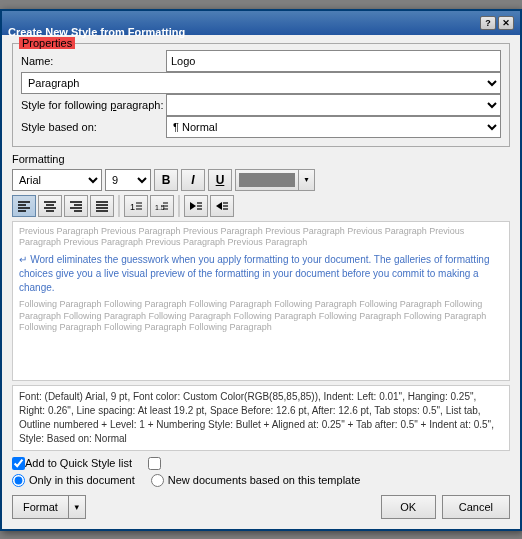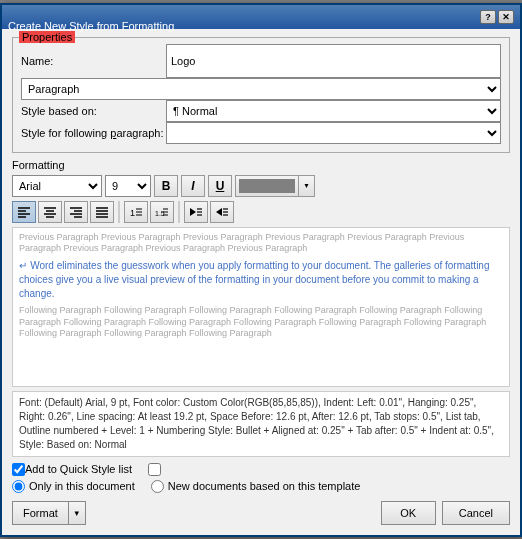--- a/index.html
+++ b/index.html
@@ -17,21 +17,21 @@
       color: white;
       padding: 4px 6px;
       display: flex;
       align-items: center;
       justify-content: space-between;
       height: 24px;
     }
     
     .title-bar-text {
       font-size: 11px;
-      font-weight: normal;
+      font-weight: bold;
       color: white;
       margin-top: 19px;
     }
     
     .title-bar-buttons {
       display: flex;
       gap: 2px;
     }
     
     .title-btn {
@@ -76,21 +76,21 @@
     
     .form-label {
       width: 145px;
       font-size: 11px;
       text-align: left;
       flex-shrink: 0;
     }
     
     .form-control {
       flex: 1;
-      height: 34px;
+      height: 22px;
       border: 1px solid #888;
       background: white;
       font-size: 11px;
       padding: 2px 4px;
       outline: none;
     }
     
     .select-wrapper {
       flex: 1;
       position: relative;
@@ -376,33 +376,33 @@
 
       <div class="form-row">
         <div class="select-wrapper">
           <select>
             <option>Paragraph</option>
           </select>
         </div>
       </div>
 
       <div class="form-row">
+        <span class="form-label">Style for following <span class="underline-label">p</span>aragraph:</span>
+        <div class="select-wrapper">
+          <select>
+            <option></option>
+          </select>
+        </div>
+      </div>
+
+      <div class="form-row">
         <span class="form-label">Style based on:</span>
         <div class="select-wrapper">
           <select>
             <option>¶  Normal</option>
-          </select>
-        </div>
-      </div>
-
-      <div class="form-row">
-        <span class="form-label">Style for following <span class="underline-label">p</span>aragraph:</span>
-        <div class="select-wrapper">
-          <select>
-            <option></option>
           </select>
         </div>
       </div>
     </div>
 
     <div class="formatting-section">
       <div class="formatting-label">Formatting</div>
 
       <div class="font-row">
         <div class="font-select-wrap">

